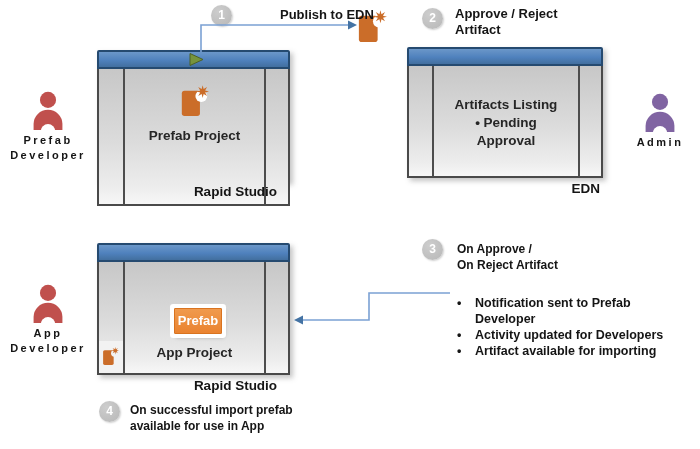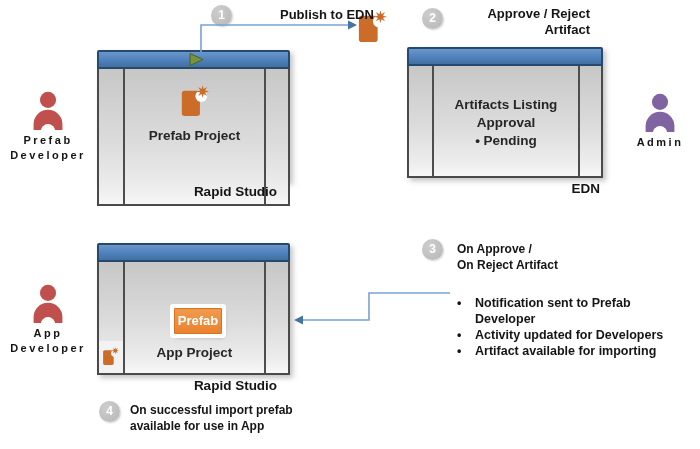--- a/index.html
+++ b/index.html
@@ -103,22 +103,22 @@
   </div>
   <div class="win-caption" style="left:139px;top:184px;width:193px;text-align:center;">Rapid Studio</div>
 
   <div class="window" style="left:407px;top:47px;width:196px;height:131px;">
     <div class="titlebar"></div>
     <div class="winbody" style="height:112px;padding-left:43px;">
       <div class="vdiv" style="left:23px;"></div>
       <div class="vdiv" style="right:21px;"></div>
       <div class="win-text" style="position:absolute;left:25px;right:23px;top:30px;">
         <div>Artifacts Listing</div>
+        <div>• Pending</div>
         <div>Approval</div>
-        <div>• Pending</div>
       </div>
     </div>
   </div>
   <div class="win-caption" style="left:407px;top:181px;width:193px;text-align:right;">EDN</div>
 
   <div class="window" style="left:97px;top:243px;width:193px;height:132px;">
     <div class="titlebar"></div>
     <div class="winbody" style="height:113px;">
       <div class="vdiv" style="left:24px;"></div>
       <div class="vdiv" style="right:22px;"></div>
@@ -138,21 +138,21 @@
   <svg class="doc-icon" style="left:357px;top:10px;" width="30" height="34" viewBox="0 0 32 36">
     <rect x="2" y="6" width="20" height="28" rx="3" fill="#cb6d29"></rect>
     <circle cx="23.5" cy="12" r="6.5" fill="#ffffff"></circle>
     <polygon fill="#cb6d29" points="32,7 27.7,8.1 29.9,11.9 26.1,9.7 25,14 23.9,9.7 20.1,11.9 22.3,8.1 18,7 22.3,5.9 20.1,2.1 23.9,4.3 25,0 26.1,4.3 29.9,2.1 27.7,5.9"></polygon>
   </svg>
 
   <div class="step-circle" style="left:211px;top:5px;">1</div>
   <div class="step-label" style="left:241px;top:7px;font-size:13px;margin-left:39px;">Publish to EDN</div>
 
   <div class="step-circle" style="left:422px;top:8px;">2</div>
-  <div class="step-label" style="left:455px;top:6px;width:135px;text-align:right;font-size:13px;">
+  <div class="step-label" style="left:455px;top:6px;width:135px;text-align:left;font-size:13px;">
     <div>Approve / Reject</div>
     <div>Artifact</div>
   </div>
 
   <div class="step-circle" style="left:422px;top:239px;">3</div>
   <div class="step-label" style="left:457px;top:241px;width:200px;">
     <div>On Approve /</div>
     <div>On Reject Artifact</div>
   </div>
   <div class="bullets" style="left:457px;top:295px;">

